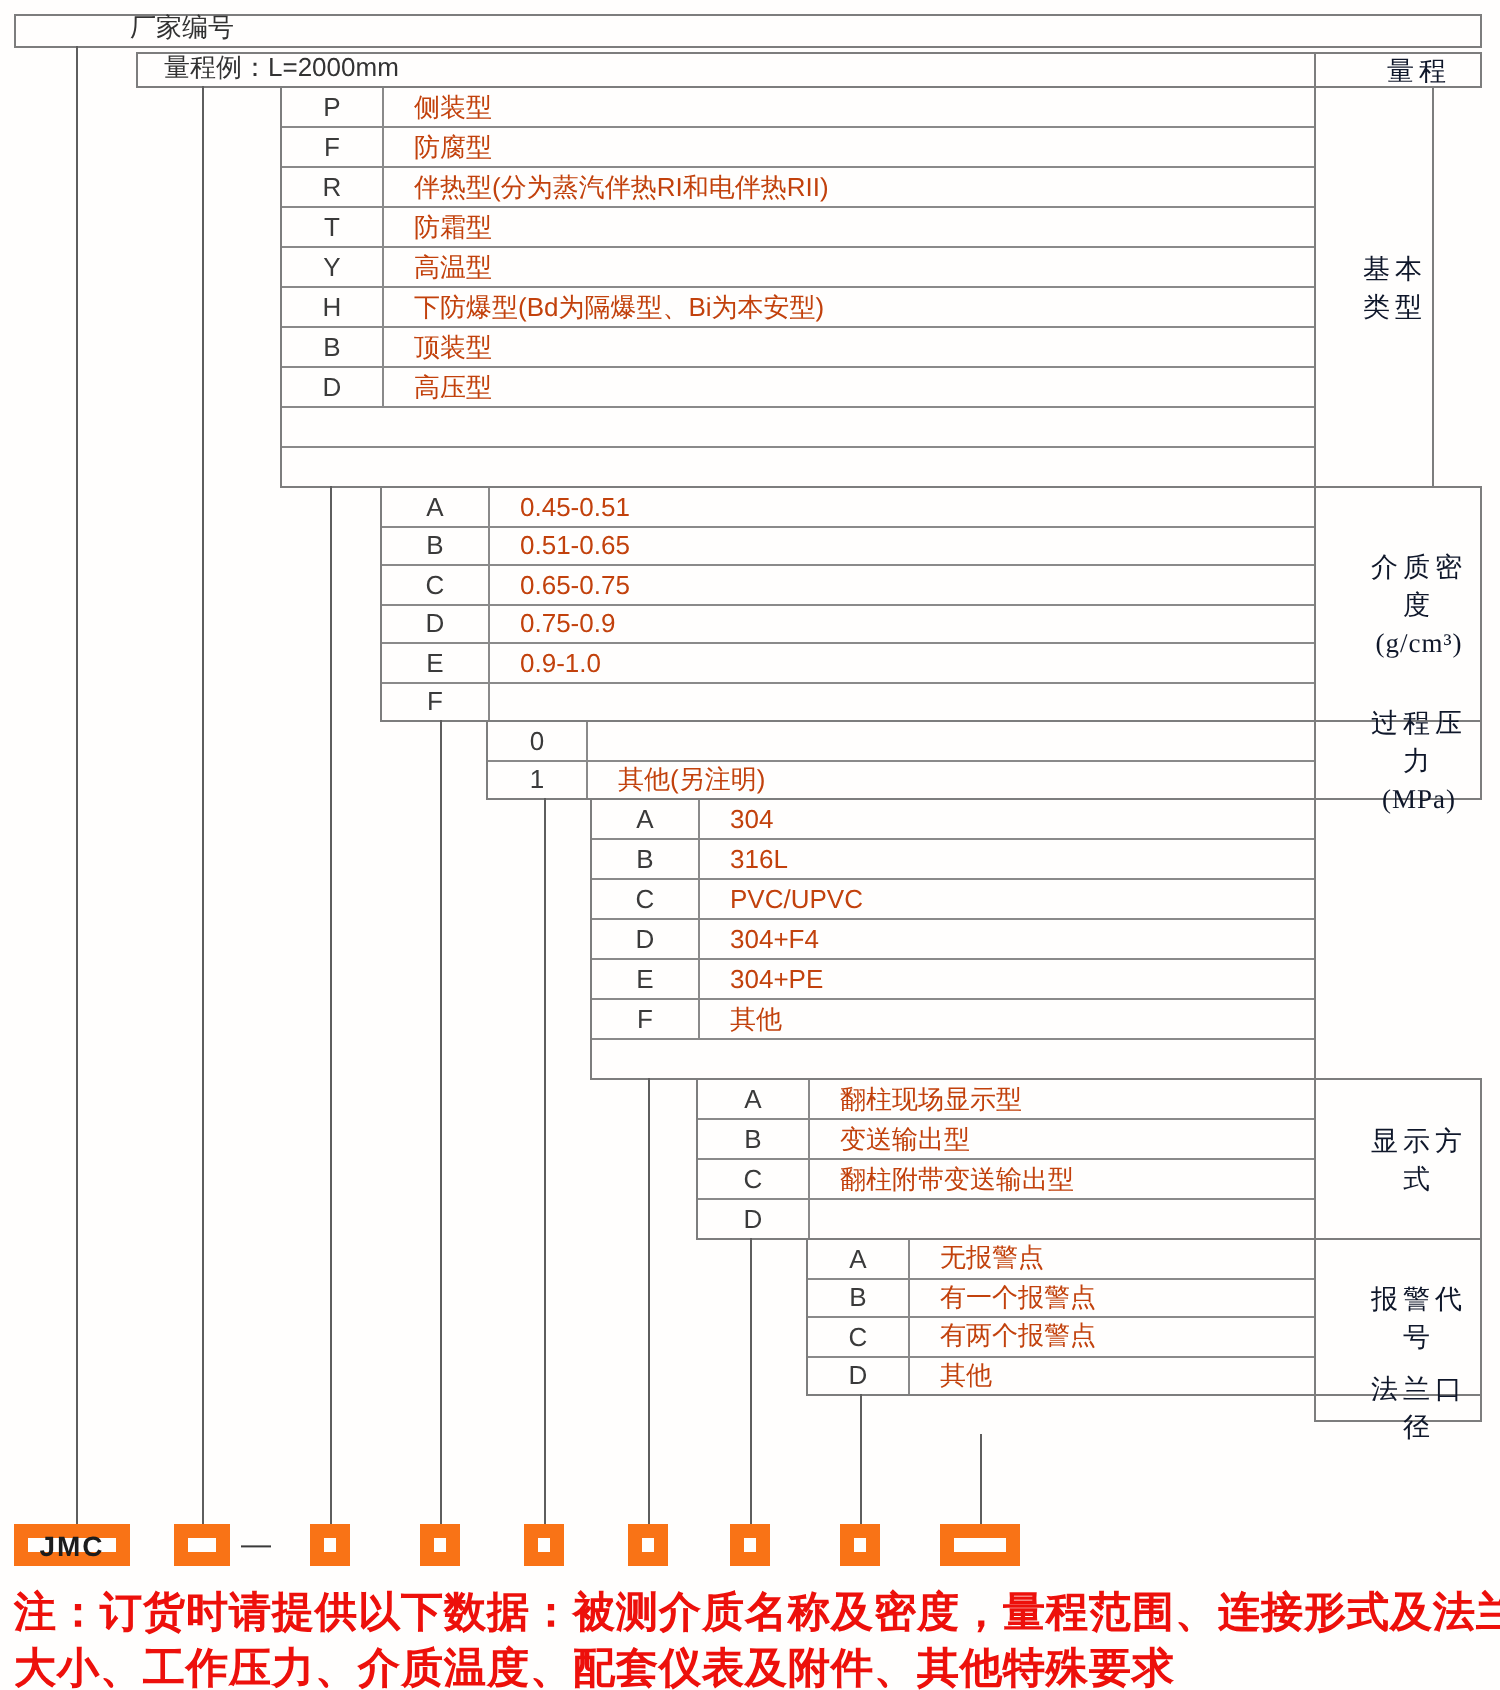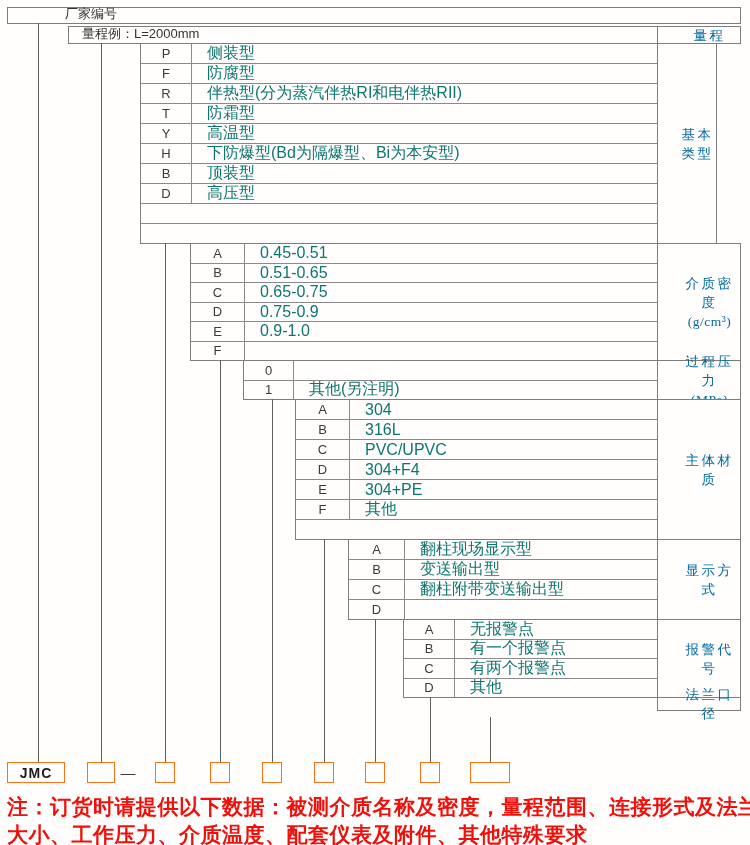--- a/index.html
+++ b/index.html
@@ -6,29 +6,29 @@
   .canvas{position:relative;width:750px;height:845px;background:#fffefd;
           font-family:"Liberation Sans","DejaVu Sans",sans-serif;color:#353535;overflow:hidden;}
   .abs{position:absolute;box-sizing:border-box;}
   .box{border:1px solid #7d7d7d;background:#fffefd;}
   .sec{border:1px solid #7d7d7d;display:flex;flex-direction:column;background:#fffefd;}
   .row{flex:1;display:flex;align-items:stretch;border-bottom:1px solid #8a8a8a;min-height:0;}
   .row:last-child{border-bottom:none;}
   .code{display:flex;align-items:center;justify-content:center;border-right:1px solid #8a8a8a;
         font-size:13px;color:#3a3a3a;}
   .row.empty .code{border-right:none;}
-  .val{flex:1;display:flex;align-items:center;padding-left:15px;font-size:16px;color:#0f766e;
+  .val{flex:1;display:flex;align-items:center;padding-left:15px;font-size:13px;color:#c2410c;
        white-space:nowrap;overflow:hidden;}
   .w50{width:50px;} .w53{width:53px;} .w49{width:49px;} .w55{width:55px;}
   .lbl{border:1px solid #7d7d7d;display:flex;flex-direction:column;align-items:center;justify-content:center;
        font-family:"Liberation Serif","DejaVu Serif",serif;font-size:13.5px;letter-spacing:2.5px;
-       color:#0369a1;text-align:center;background:#fffefd;line-height:19px;padding-left:21px;}
+       color:#0f172a;text-align:center;background:#fffefd;line-height:19px;padding-left:21px;}
   .lbl .unit{letter-spacing:0.5px;}
   .vline{width:1px;background:#5e5e5e;}
-  .bbox{border:1px solid #f97316;background:#fffefd;display:flex;align-items:center;justify-content:center;}
+  .bbox{border:7px solid #f97316;background:#fffefd;display:flex;align-items:center;justify-content:center;}
   .model{font-weight:bold;font-size:14px;letter-spacing:1px;color:#1c1c1c;}
   .dash{display:flex;align-items:center;justify-content:center;font-size:15px;color:#3a3a3a;}
   .hdr-text{display:flex;align-items:flex-end;font-size:13px;color:#333333;white-space:nowrap;}
   .note{font-weight:bold;font-size:21px;line-height:27.5px;letter-spacing:0.5px;white-space:nowrap;}
 </style>
 </head>
 <body>
 
 <div class="canvas">
 
@@ -46,23 +46,20 @@
   <div class="abs lbl" style="left:657px;top:43px;width:60px;height:201px;">
     <span>基本类型</span>
   </div>
   <div class="abs lbl" style="left:657px;top:243px;width:84px;height:118px;">
     <span>介质密度</span>
     <span class="unit">(g/cm³)</span>
   </div>
   <div class="abs lbl" style="left:657px;top:360px;width:84px;height:40px;">
     <span>过程压力</span>
     <span class="unit">(MPa)</span>
-  </div>
-  <div class="abs lbl" style="left:657px;top:399px;width:84px;height:141px;">
-    <span>主体材质</span>
   </div>
   <div class="abs lbl" style="left:657px;top:539px;width:84px;height:81px;">
     <span>显示方式</span>
   </div>
   <div class="abs lbl" style="left:657px;top:619px;width:84px;height:79px;">
     <span>报警代号</span>
   </div>
   <div class="abs lbl" style="left:657px;top:697px;width:84px;height:14px;">
     <span>法兰口径</span>
   </div>

